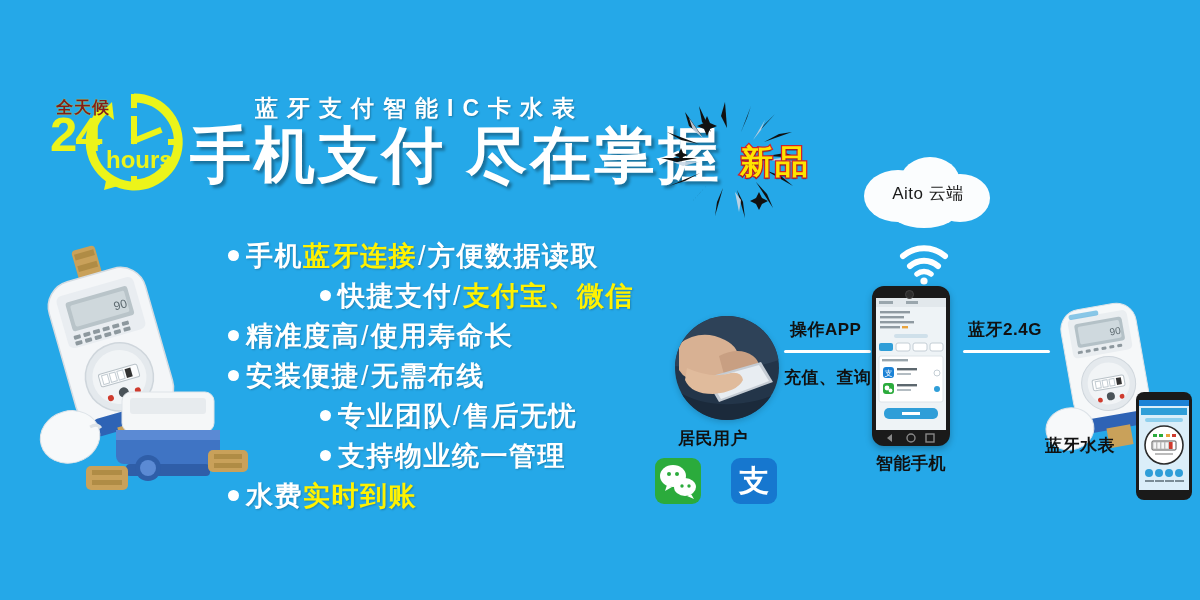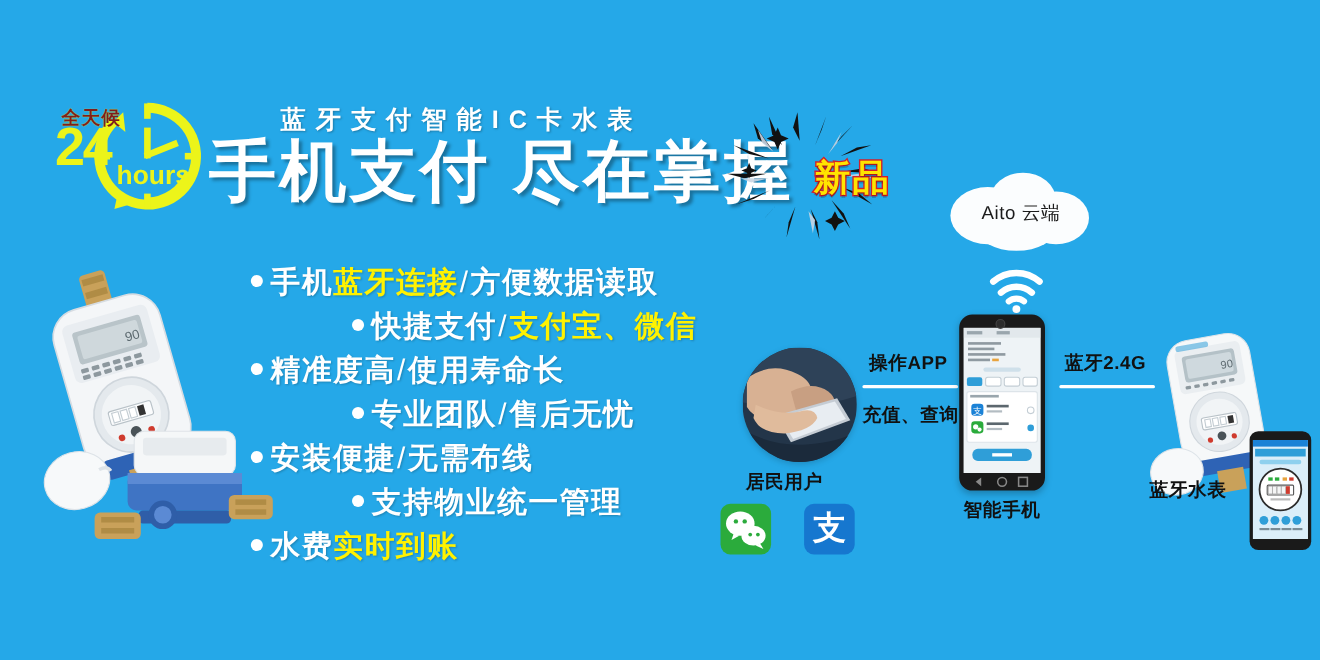--- a/index.html
+++ b/index.html
@@ -183,22 +183,22 @@
         <path d="M26 52 l2 5 5 2 -5 2 -2 5 -2 -5 -5 -2 5 -2 z"></path>
       </g>
     </svg>
     <div class="label">新品</div>
   </div>
 
   <div class="abs" id="features">
       <div class="feat"><span class="dot"></span><span class="">手机</span><span class="hl">蓝牙连接</span><span class=" sep">/</span><span class="">方便数据读取</span></div>
       <div class="feat indent"><span class="dot"></span><span class="">快捷支付</span><span class=" sep">/</span><span class="hl">支付宝、微信</span></div>
       <div class="feat"><span class="dot"></span><span class="">精准度高</span><span class=" sep">/</span><span class="">使用寿命长</span></div>
+      <div class="feat"><span class="dot"></span><span class="">安装便捷</span><span class=" sep">/</span><span class="">无需布线</span></div>
       <div class="feat indent"><span class="dot"></span><span class="">专业团队</span><span class=" sep">/</span><span class="">售后无忧</span></div>
-      <div class="feat"><span class="dot"></span><span class="">安装便捷</span><span class=" sep">/</span><span class="">无需布线</span></div>
       <div class="feat indent"><span class="dot"></span><span class="">支持物业统一管理</span></div>
       <div class="feat"><span class="dot"></span><span class="">水费</span><span class="hl">实时到账</span></div>
     </div>
 
   <svg class="abs meterA" viewBox="0 0 180 230">
     <g transform="rotate(-16 90 115)">
       <rect x="78" y="8" width="24" height="34" rx="4" fill="#c9a15a"></rect>
       <rect x="80" y="12" width="20" height="6" fill="#b08c45"></rect>
       <rect x="80" y="24" width="20" height="6" fill="#b08c45"></rect>
       <rect x="40" y="36" width="100" height="150" rx="26" fill="#f4f6f8" stroke="#d6dce2" stroke-width="1.5"></rect>

